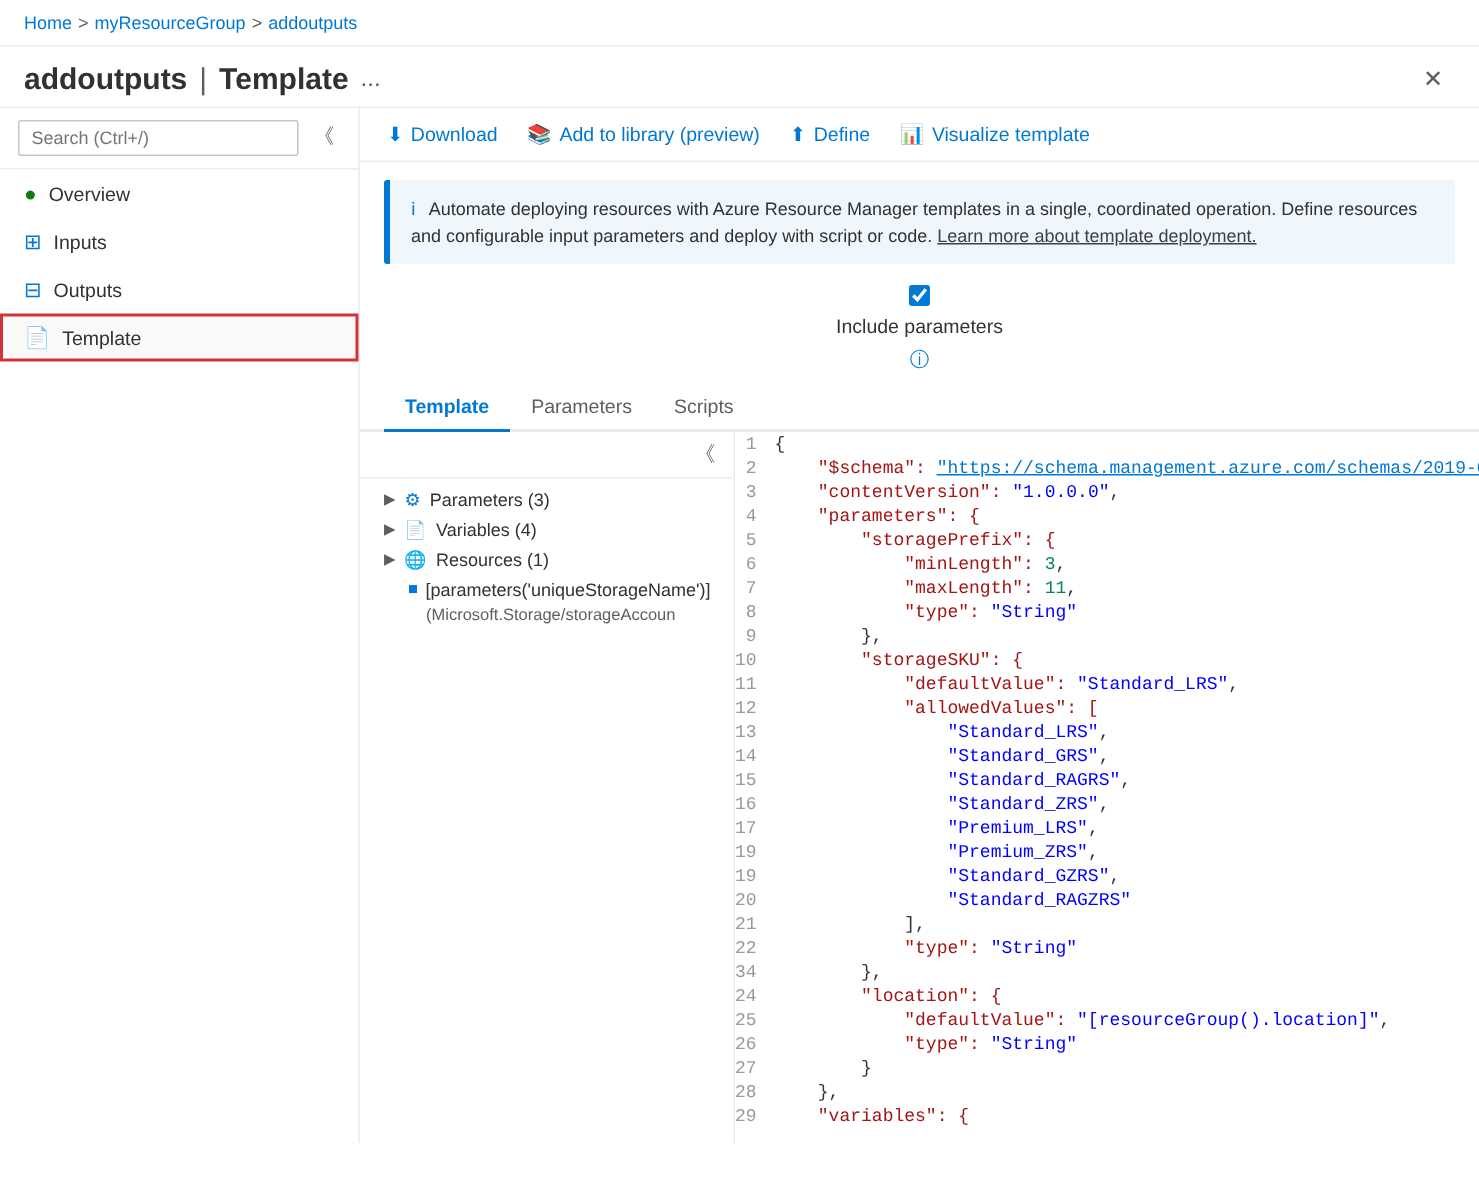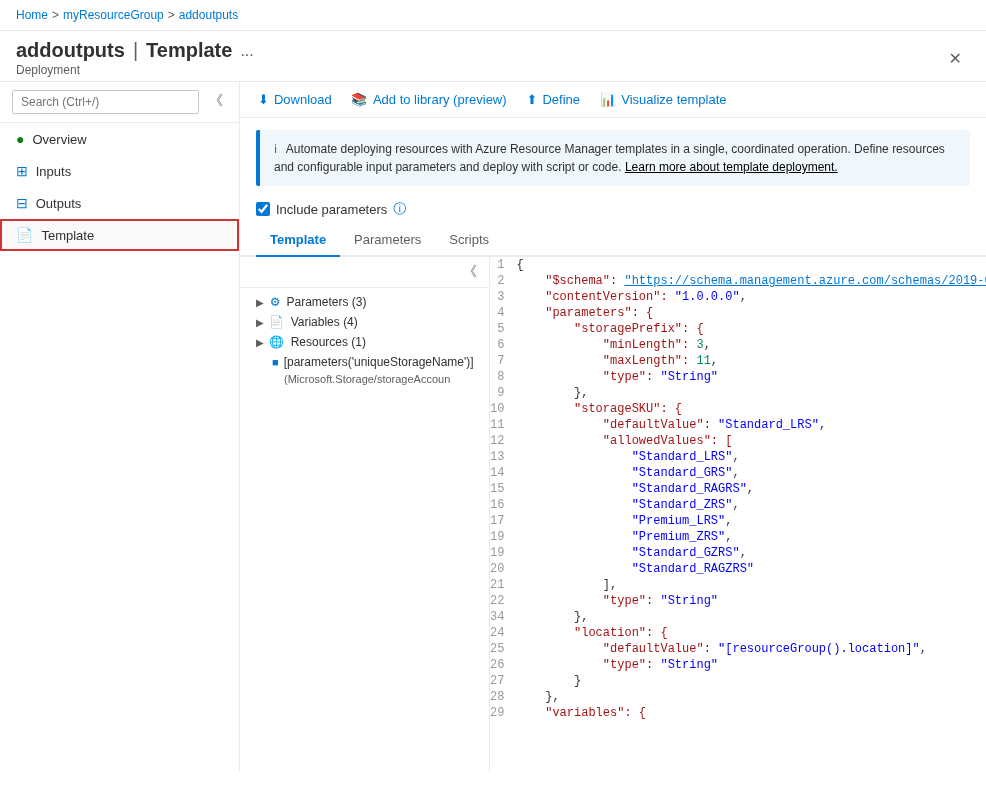--- a/index.html
+++ b/index.html
@@ -98,27 +98,28 @@
     .info-banner {
       margin: 12px 16px 8px;
       padding: 10px 14px;
       background: #eff6fc;
       border-left: 4px solid #0078d4;
       border-radius: 2px;
       font-size: 12px;
       color: #323130;
       line-height: 1.5;
     }
-    .info-banner a { color: #000000; margin-top: 36px; }
+    .info-banner a { color: #404040; margin-top: 36px; }
 
     
     .include-params {
       padding: 6px 16px;
       display: flex; align-items: center; gap: 6px;
       font-size: 13px;
+      flex-direction: column;
     }
     .checkbox-blue { accent-color: #0078d4; width: 14px; height: 14px; }
     .info-circle { color: #0078d4; font-size: 13px; cursor: pointer; }
 
     
     .sub-tabs {
       display: flex;
       padding: 0 16px;
       border-bottom: 2px solid #edebe9;
     }
@@ -202,23 +203,20 @@
   <a>addoutputs</a>
 </div>
 
 <div class="title-bar">
   <div class="title-block">
     <div class="title-row">
       <span class="title-main">addoutputs</span>
       <span class="title-sep">|</span>
       <span class="title-main">Template</span>
       <span class="title-ellipsis">...</span>
-    </div>
-    <div>
-      <span style="font-size:12px;color:#605e5c;">Deployment</span>
     </div>
   </div>
   <button class="close-btn">✕</button>
 </div>
 
 <div class="main-layout">
 
   <div class="sidebar">
     <div class="search-bar">
       <input class="search-input" type="text" placeholder="Search (Ctrl+/)" style="">

